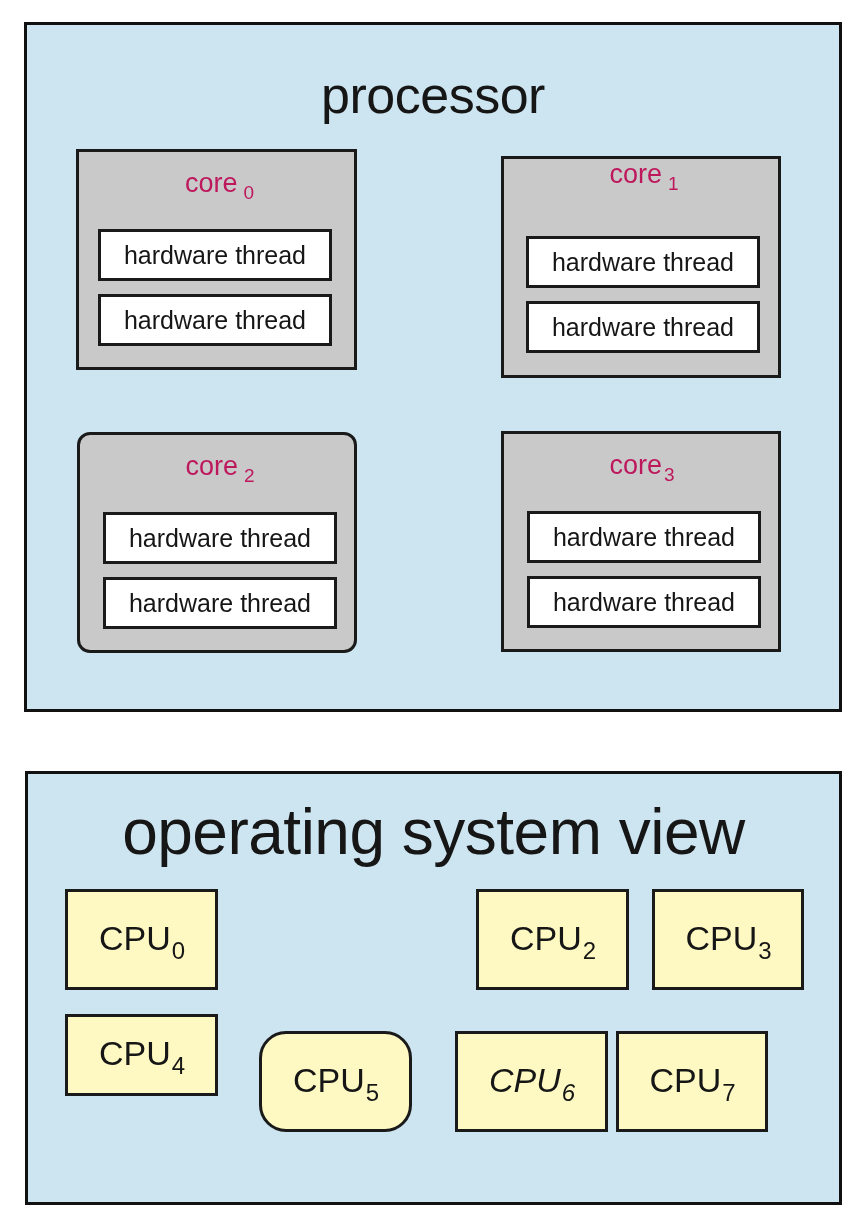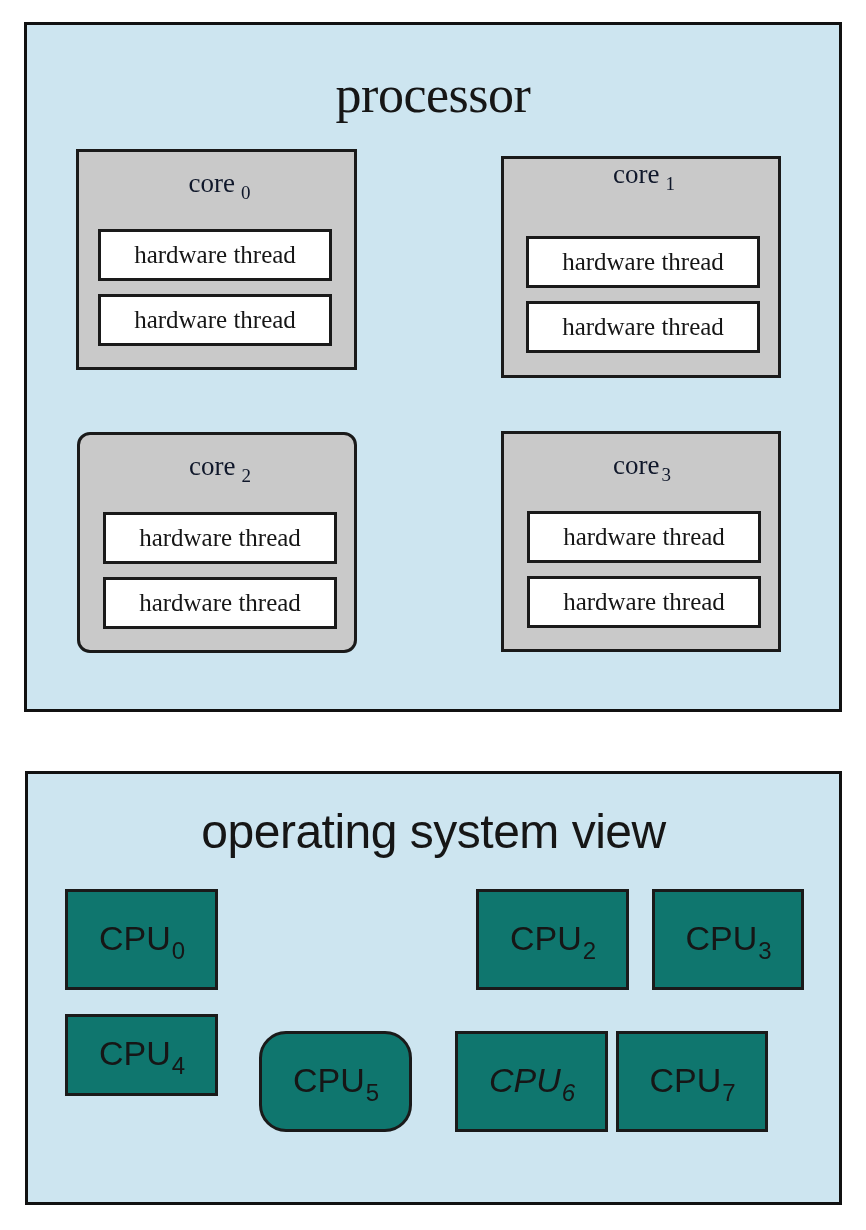--- a/index.html
+++ b/index.html
@@ -24,21 +24,20 @@
     position: absolute;
     background: #cde5f0;
     border: 3px solid #111111;
     box-sizing: border-box;
   }
   #processor-panel {
     left: 24px;
     top: 22px;
     width: 818px;
     height: 690px;
-    font-family: Liberation Serif, serif;
   }
   #os-panel {
     left: 25px;
     top: 771px;
     width: 817px;
     height: 434px;
   }
 
   
   .panel-title {
@@ -51,39 +50,39 @@
     letter-spacing: -0.5px;
     white-space: nowrap;
   }
   #processor-title {
     top: 42px;
     font-size: 52px;
     line-height: 56px;
   }
   #os-title {
     top: 28px;
-    font-size: 48px;
+    font-size: 64px;
     line-height: 60px;
   }
 
   
   .core-box {
     position: absolute;
     background: #c9c9c9;
     border: 3px solid #1a1a1a;
     box-sizing: border-box;
   }
   .core-label {
     position: absolute;
     left: 0;
     width: 100%;
     text-align: center;
     font-size: 27px;
     line-height: 30px;
-    color: #0f172a;
+    color: #be185d;
     white-space: nowrap;
   }
   .core-label .sub {
     font-size: 19px;
     vertical-align: baseline;
     position: relative;
     top: 7px;
     left: 2px;
   }
   .core-label.gap .sub { left: 6px; }
@@ -101,21 +100,21 @@
   .thread-label {
     font-size: 25px;
     line-height: 28px;
     color: #161616;
     white-space: nowrap;
   }
 
   
   .cpu-box {
     position: absolute;
-    background: #0f766e;
+    background: #fef9c3;
     border: 3px solid #1a1a1a;
     box-sizing: border-box;
     display: flex;
     align-items: center;
     justify-content: center;
   }
   .cpu-label {
     font-size: 34px;
     line-height: 36px;
     color: #161616;

